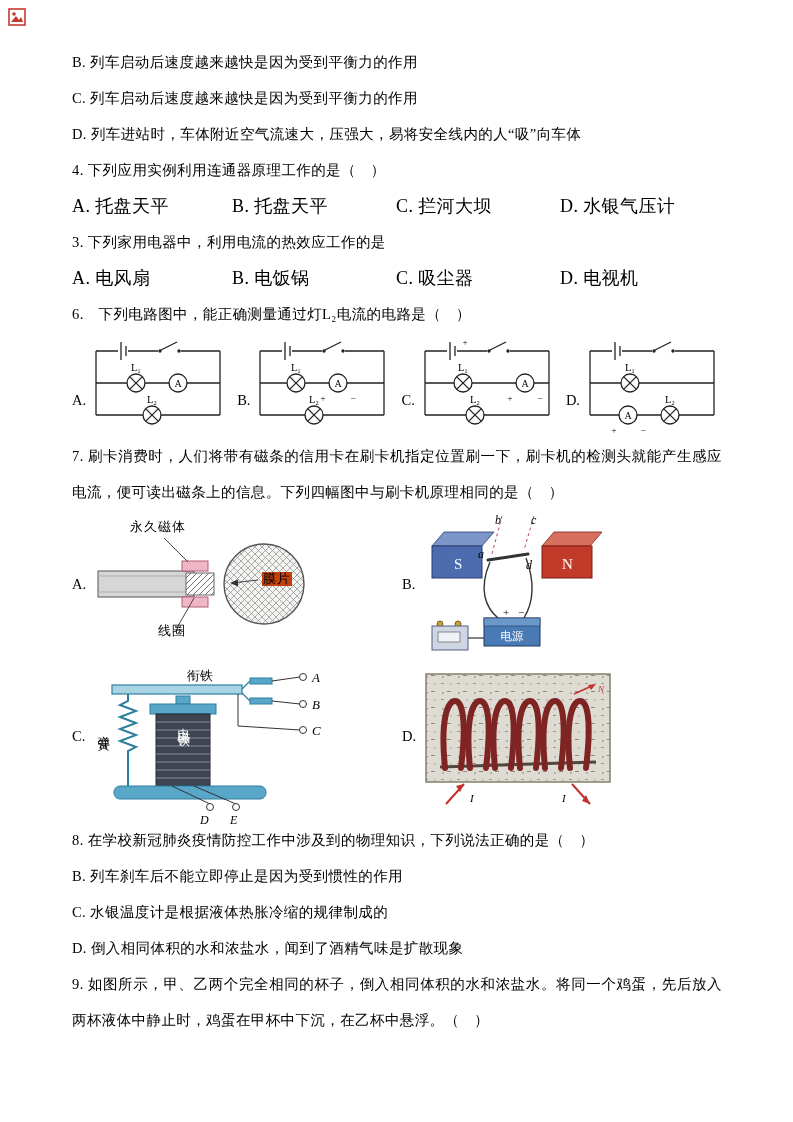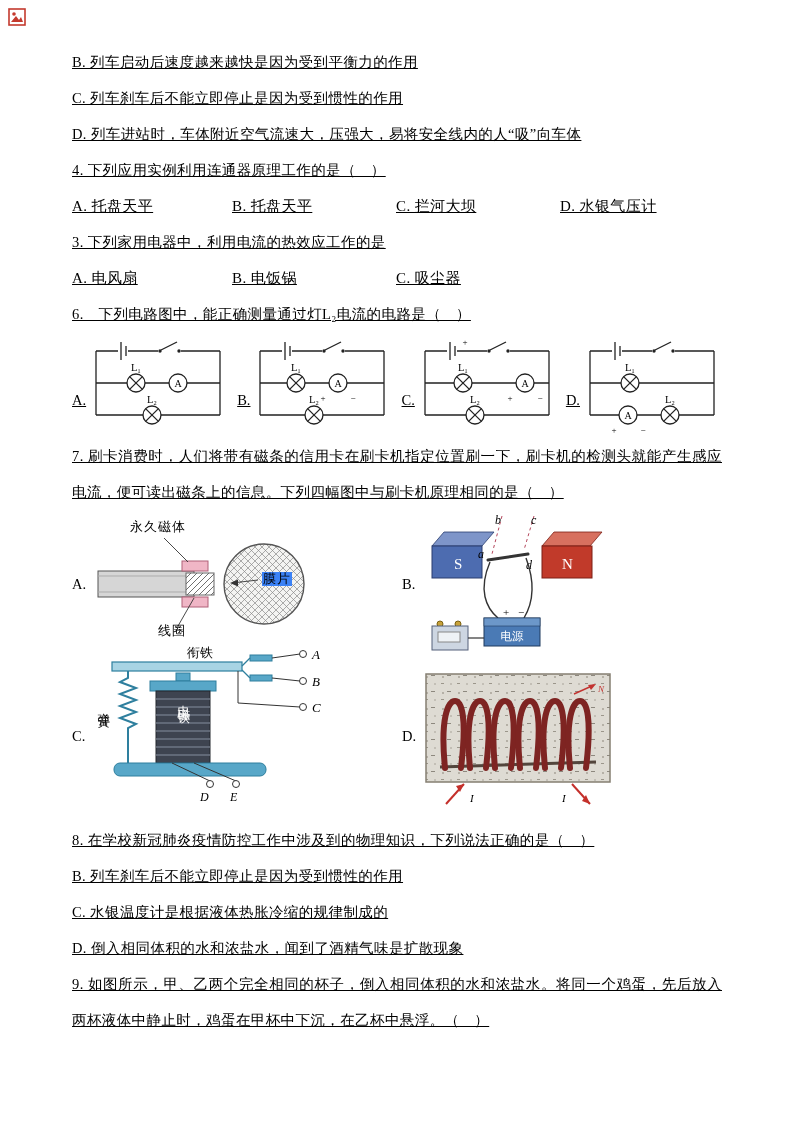--- a/index.html
+++ b/index.html
@@ -2,71 +2,72 @@
 <html><head>
 <meta charset="utf-8">
 <style>
   * { margin:0; padding:0; box-sizing:border-box; }
   html,body { background:#ffffff; }
   .page {
     position:relative; width:793px; height:1122px; background:#fff;
     font-family:"Liberation Serif","DejaVu Serif",serif; color:#000; overflow:hidden;
   }
   .corner-icon { position:absolute; left:8px; top:8px; width:18px; height:18px; }
-  .content { position:absolute; left:72px; top:44px; width:650px;text-decoration:underline; }
+  .content { position:absolute; left:72px; top:44px; width:650px; }
   .line { font-size:14.5px; line-height:36px; letter-spacing:0.4px; white-space:nowrap; }
   .wrap { font-size:14.5px; line-height:36px; letter-spacing:0.4px; white-space:normal; text-align:justify; }
-  .opt-row { display:grid; grid-template-columns:160px 164px 164px 1fr; font-size:15px; line-height:36px; letter-spacing:0.4px; }
+  .opt-row { display:grid; grid-template-columns:160px 164px 164px 1fr; font-size:18px; line-height:36px; letter-spacing:0.4px; }
   .circuits { display:flex; justify-content:space-between; height:104px; margin:1px 0; }
   .cfig { display:flex; align-items:flex-end; }
   .cfig .opt { font-size:14.5px; margin:0 2px 28px 0; }
   .circ line, .circ path, .circ polyline { stroke:#222; stroke-width:1.3; fill:none; }
   .circ circle.comp { fill:#fff; stroke:#222; stroke-width:1.3; }
   .circ circle.dot { fill:#222; stroke:none; }
   .circ text { stroke:none; fill:#000; font-family:"Liberation Serif",serif; }
   svg text { font-family:"Liberation Serif","DejaVu Serif",serif; }
   .q7-figs { position:relative; height:312px; }
   .fig { position:absolute; }
   .figlab { position:absolute; font-size:14.5px; }
   .sublab { position:absolute; font-size:13px; letter-spacing:1px; line-height:1.1; }
-  .sublab.bg { background:#3b82f6; padding:0 1px; }
+  .sublab.bg { background:#c2410c; padding:0 1px; }
   .vtext { writing-mode:vertical-rl; text-orientation:upright; letter-spacing:3px; font-size:12.5px; }
   .vtext.white { color:#fff; }
   .it { font-style:italic; }
 </style>
 </head>
 <body>
 
 <div class="page">
 
   <svg class="corner-icon" viewBox="0 0 18 18">
     <rect x="1" y="1" width="16" height="16" fill="#fff" stroke="#c43a2e" stroke-width="1.6"></rect>
     <circle cx="6" cy="6" r="1.8" fill="#c43a2e"></circle>
     <polygon points="3,14 8,8 11,12 13,9 15,14" fill="#c43a2e"></polygon>
   </svg>
 
   <div class="content">
 
     <p class="line">B. 列车启动后速度越来越快是因为受到平衡力的作用</p>
-    <p class="line">C. 列车刹车后不能立即停止是因为受到惯性的作用</p>
+    <p class="line">C. 列车启动后速度越来越快是因为受到平衡力的作用</p>
     <p class="line">D. 列车进站时，车体附近空气流速大，压强大，易将安全线内的人“吸”向车体</p>
 
     <p class="line">4. 下列应用实例利用连通器原理工作的是（　）</p>
     <div class="opt-row">
       <span>A. 托盘天平</span>
       <span>B. 托盘天平</span>
       <span>C. 拦河大坝</span>
       <span>D. 水银气压计</span>
     </div>
 
     <p class="line">3. 下列家用电器中，利用电流的热效应工作的是</p>
     <div class="opt-row">
       <span>A. 电风扇</span>
       <span>B. 电饭锅</span>
       <span>C. 吸尘器</span>
+      <span>D. 电视机</span>
     </div>
 
     <p class="line">6.　下列电路图中，能正确测量通过灯L₂电流的电路是（　）</p>
 
     <div class="circuits">
 
       <div class="cfig">
         <span class="opt">A.</span>
         <svg class="circ" width="140" height="100" viewBox="0 0 140 100">
           <path d="M8,14H30 M40,14H70 M93,14H132 M132,14V46 M8,14V46 M8,46H132 M8,46V78 M132,46V78 M8,78H132"></path>
@@ -221,21 +222,21 @@
           <text x="86" y="128" text-anchor="middle" font-size="11.5" fill="#fff">电源</text>
           <circle cx="14" cy="112" r="3" fill="#c8a23a" stroke="#7a6010"></circle>
           <circle cx="32" cy="112" r="3" fill="#c8a23a" stroke="#7a6010"></circle>
           <rect x="6" y="114" width="36" height="24" fill="#cdd6e2" stroke="#55607a"></rect>
           <rect x="12" y="120" width="22" height="10" fill="#eef2f6" stroke="#888"></rect>
           <line x1="42" y1="126" x2="58" y2="126" stroke="#333" stroke-width="1.2"></line>
         </svg>
       </div>
 
       <span class="figlab" style="left:0;top:218px">C.</span>
-      <div class="fig" style="left:16px;top:135px;width:240px;height:160px">
+      <div class="fig" style="left:16px;top:158px;width:240px;height:160px">
         <svg width="240" height="160" viewBox="0 0 240 160">
           <text x="112" y="12" text-anchor="middle" font-size="13">衔铁</text>
           <rect x="24" y="17" width="130" height="9" fill="#a8d4e4" stroke="#2e7f9e" stroke-width="1.2"></rect>
           <rect x="162" y="10" width="22" height="6" fill="#58a7c8" stroke="#2e7f9e"></rect>
           <rect x="162" y="30" width="22" height="6" fill="#58a7c8" stroke="#2e7f9e"></rect>
           <line x1="154" y1="21" x2="162" y2="13" stroke="#2e7f9e" stroke-width="1.2"></line>
           <line x1="154" y1="25" x2="162" y2="33" stroke="#2e7f9e" stroke-width="1.2"></line>
           <line x1="184" y1="13" x2="212" y2="9" stroke="#333" stroke-width="1"></line>
           <line x1="184" y1="33" x2="212" y2="36" stroke="#333" stroke-width="1"></line>
           <polyline points="150,26 150,58 212,62" stroke="#333" stroke-width="1" fill="none"></polyline>

